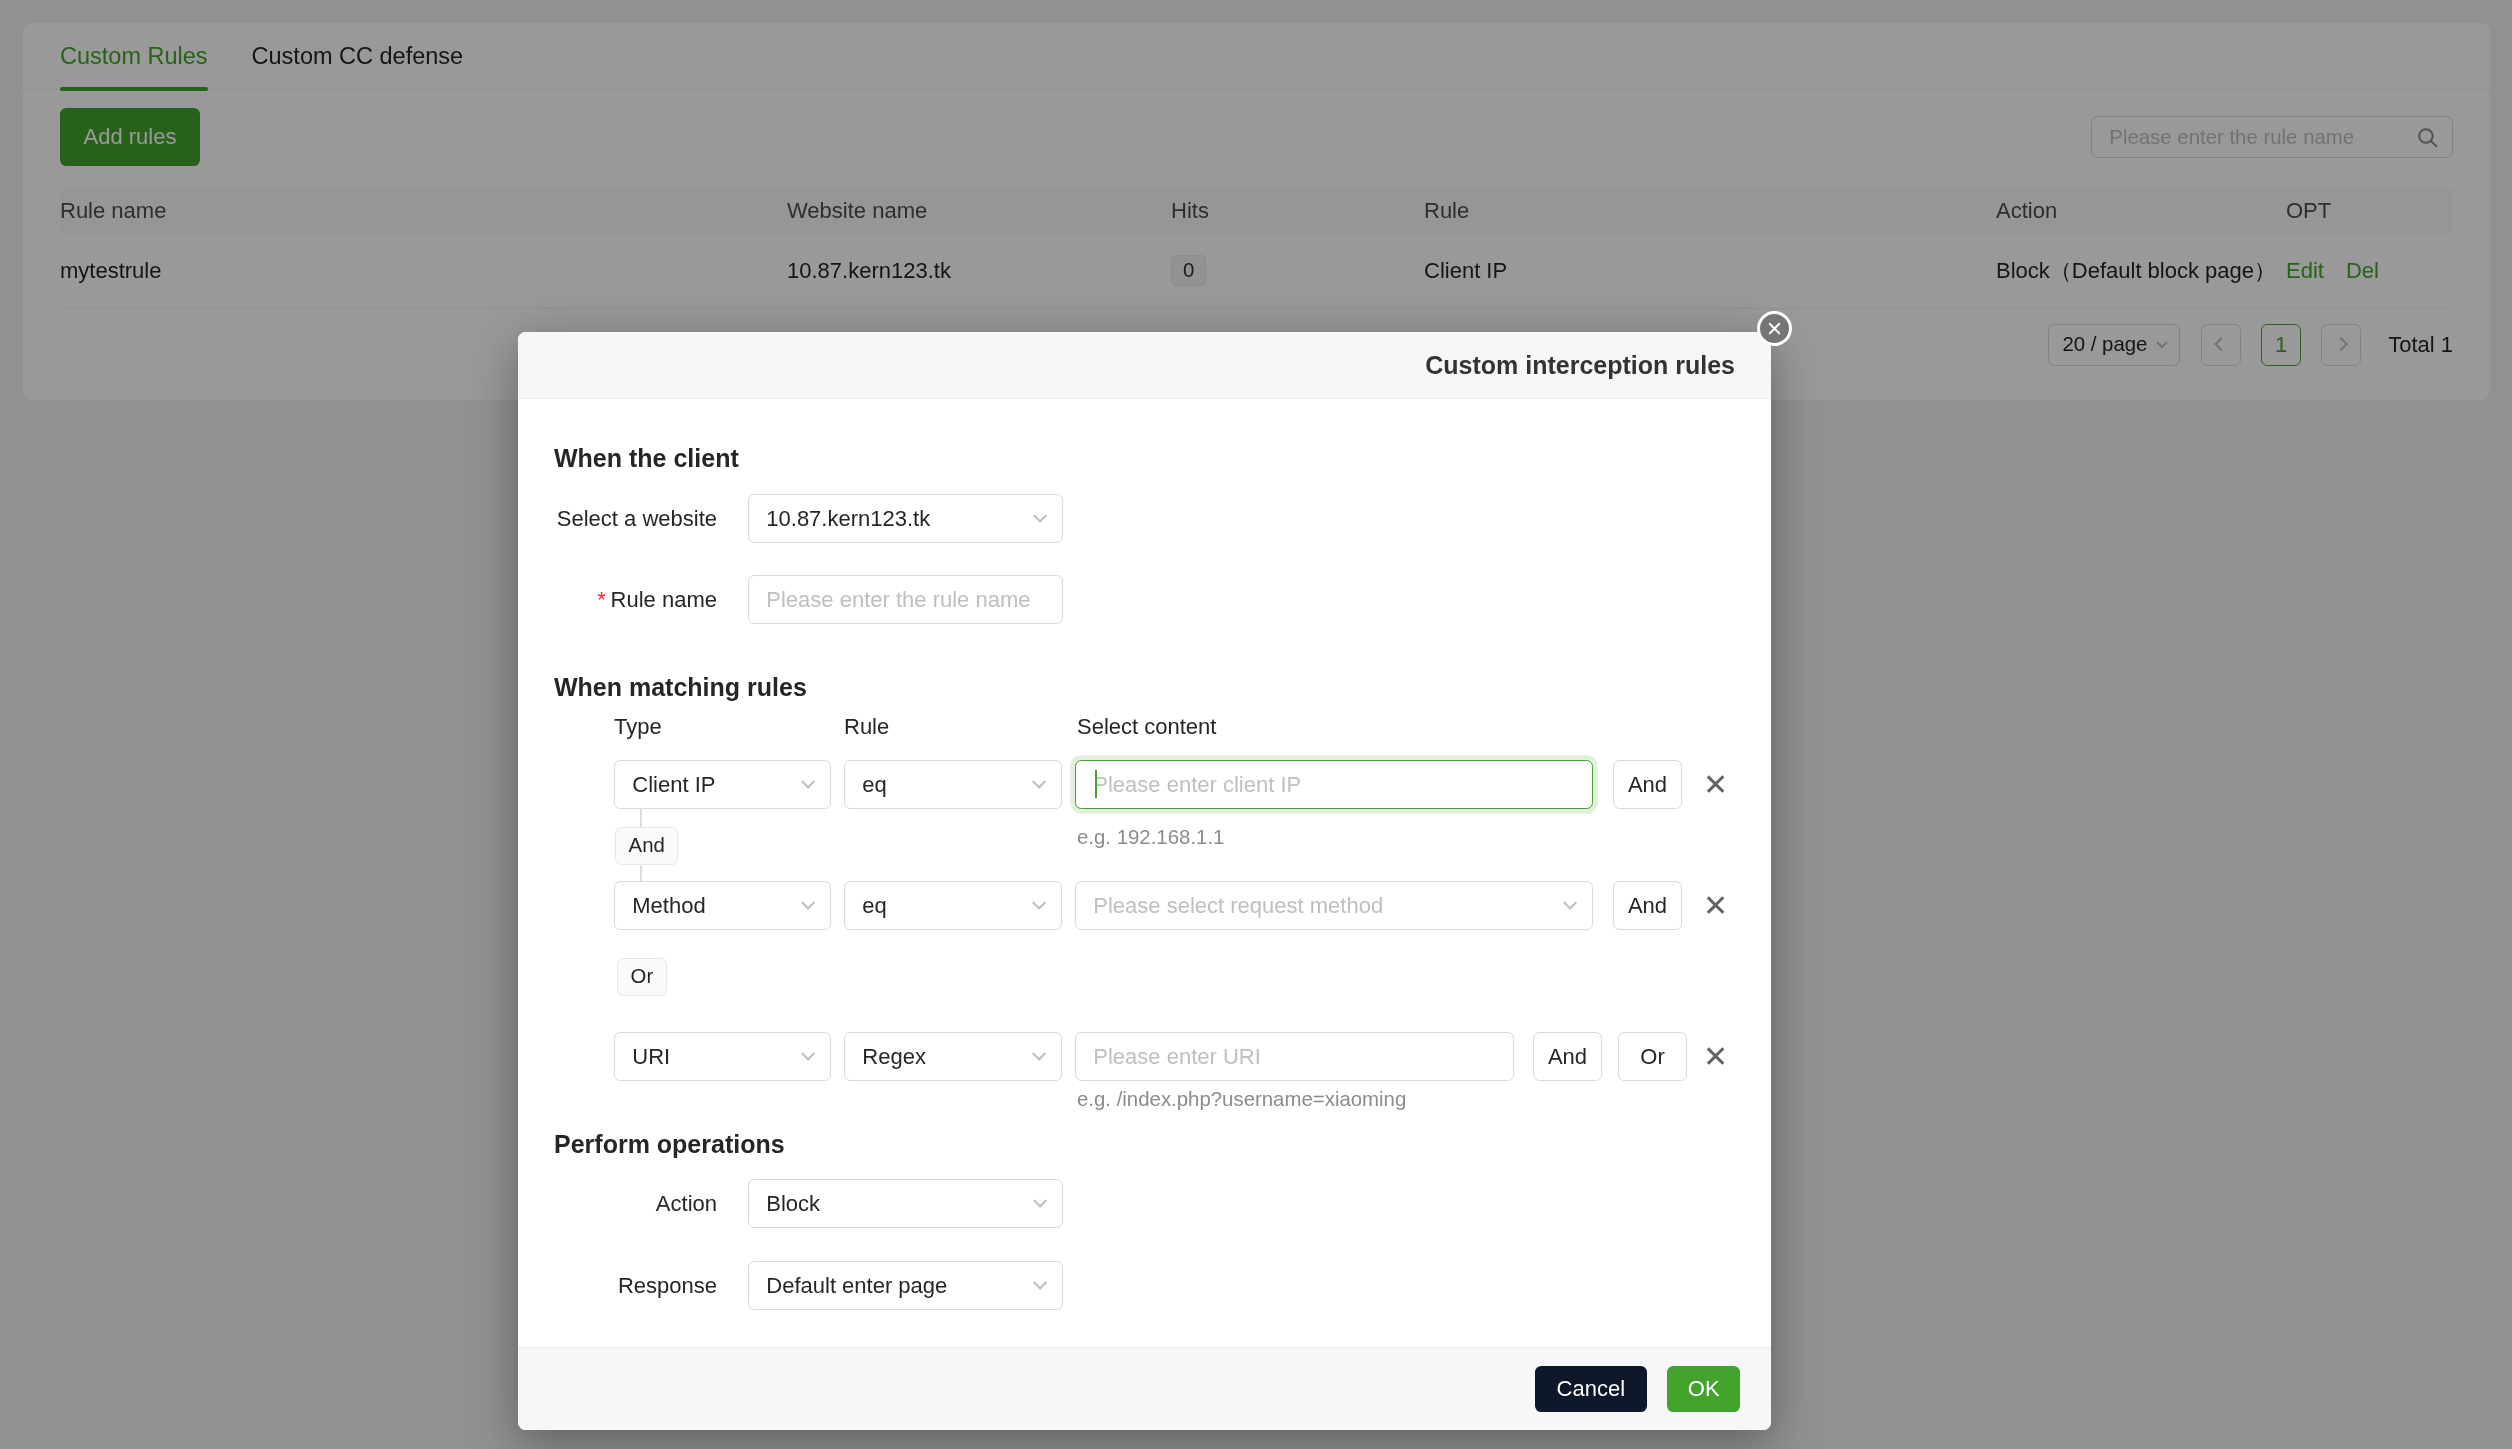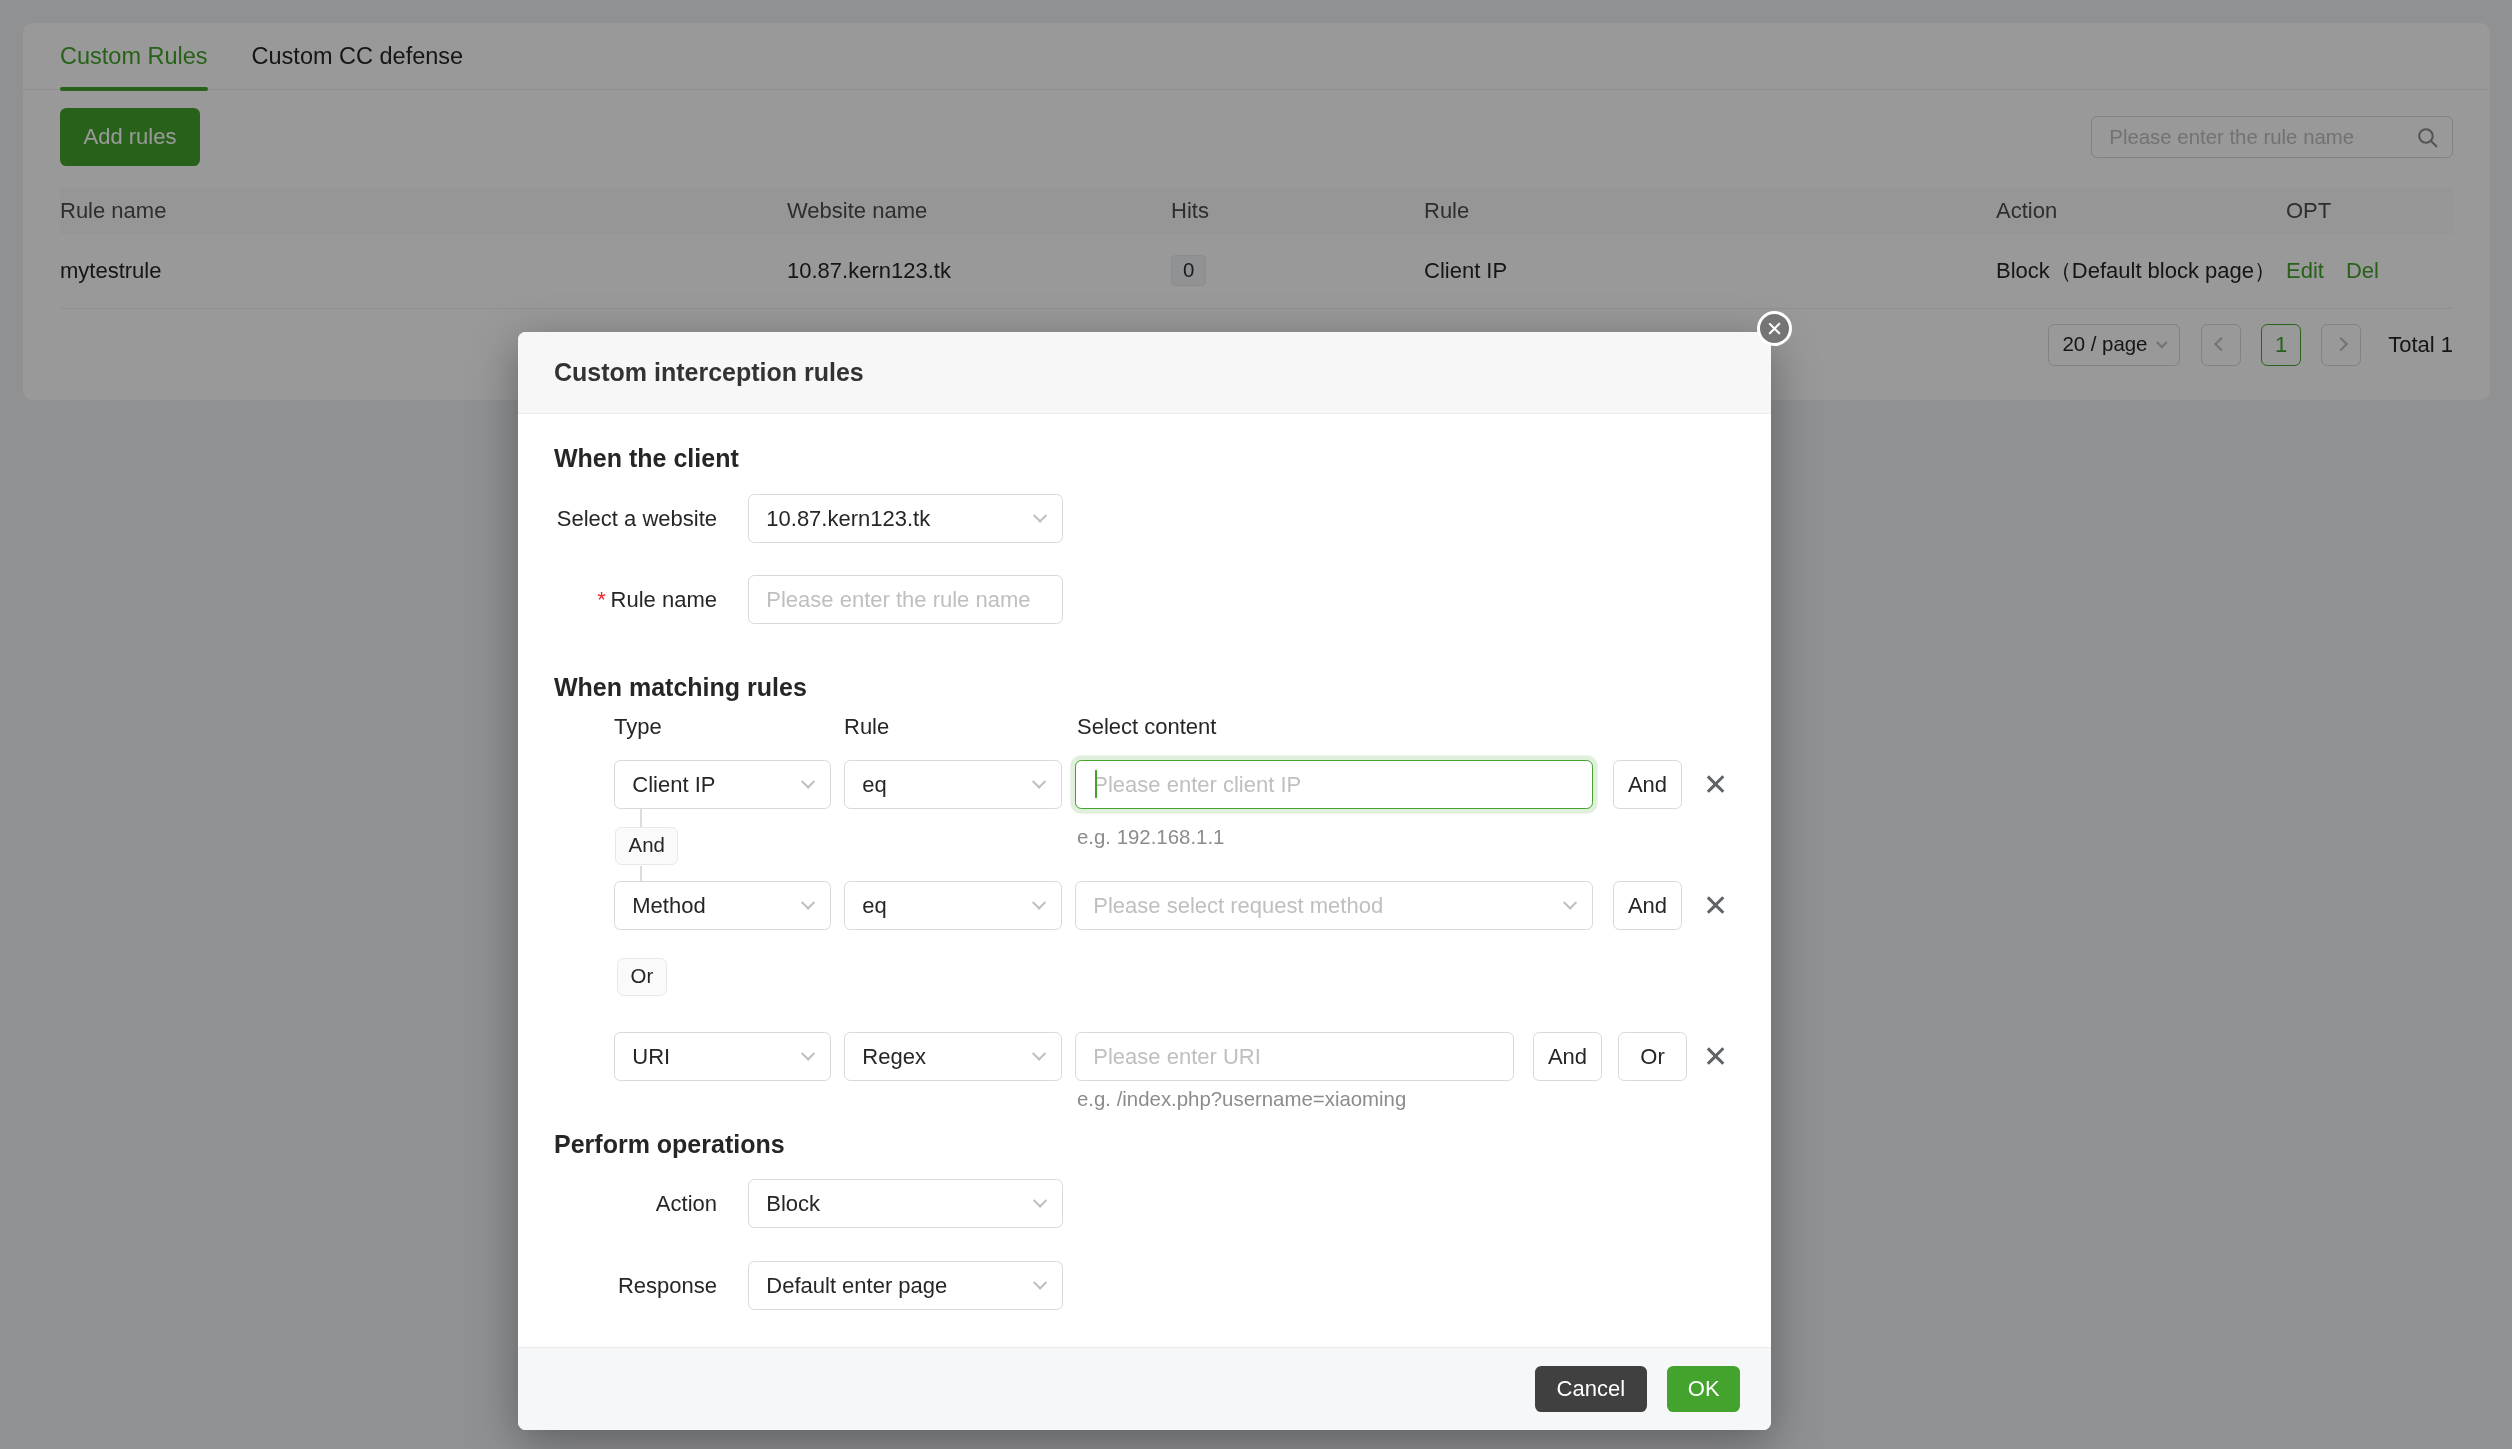--- a/index.html
+++ b/index.html
@@ -59,22 +59,22 @@
 
   
   .overlay { position:absolute; inset:0; background:rgba(0,0,0,0.4); z-index:10; }
   .modal { position:absolute; left:518px; top:332px; width:1253px; height:1098px;
     background:#ffffff; border-radius:7.8px; z-index:20;
     box-shadow:0 12.6px 47px rgba(0,0,0,0.35); }
   .m-close { position:absolute; top:-21px; right:-21px; width:35px; height:35px;
     background:#757575; border:3.9px solid #ffffff; border-radius:50%at; border-radius:50%;
     color:#ffffff; font-size:20.4px; font-weight:700; display:flex; align-items:center;
     justify-content:center; cursor:pointer; z-index:30; }
-  .m-header { height:82px; background:#f7f7f7; border-bottom:1.6px solid #ececec;
-    display:flex; align-items:center; padding:14px 36px; border-radius:7.8px 7.8px 0 0; }
+  .m-header { height:67px; background:#f7f7f7; border-bottom:1.6px solid #ececec;
+    display:flex; align-items:center; padding:14px 36px; border-radius:7.8px 7.8px 0 0;justify-content:flex-end; }
   .m-title { font-size:25px; font-weight:600; color:#333333; }
 
   .h-sec { position:absolute; left:36px; font-size:25px; font-weight:600; color:#262626; }
   .h-sec.s1 { top:112px; } .h-sec.s2 { top:341px; } .h-sec.s3 { top:798px; }
 
   .f-row { position:absolute; left:12px; height:49px; display:flex; align-items:center; }
   .f-row.website { top:162px; } .f-row.rulename { top:243px; }
   .f-row.action { top:847px; } .f-row.response { top:929px; }
   .f-label { width:187px; text-align:right; font-size:22px; color:#262626; }
   .req { color:#f5222d; margin-right:4.7px; }
@@ -121,21 +121,21 @@
   .conn.and { left:97px; top:495px; }
   .conn.or { left:99px; top:626px; }
   .vline { position:absolute; left:122px; width:1.6px; background:#dcdcdc; }
   .vline.v1 { top:476px; height:20.4px; }
   .vline.v2 { top:534px; height:16.5px; }
 
   .m-footer { position:absolute; left:0; right:0; bottom:0; height:83px;
     background:#f6f7f8; border-top:1.6px solid #ebebeb; border-radius:0 0 7.8px 7.8px;
     display:flex; align-items:center; justify-content:flex-end; gap:20.4px;
     padding-right:31px; }
-  .btn-cancel { height:46px; padding:0 22px; background:#404040; color:#ffffff;
+  .btn-cancel { height:46px; padding:0 22px; background:#0f172a; color:#ffffff;
     font-size:22px; border:none; border-radius:6.3px; cursor:pointer; }
   .btn-ok { height:46px; padding:0 20.4px; background:#43a32c; color:#ffffff;
     font-size:22px; border:none; border-radius:6.3px; cursor:pointer; }
 </style>
 </head>
 <body>
 
 <div class="page">
   <div class="card">
 

